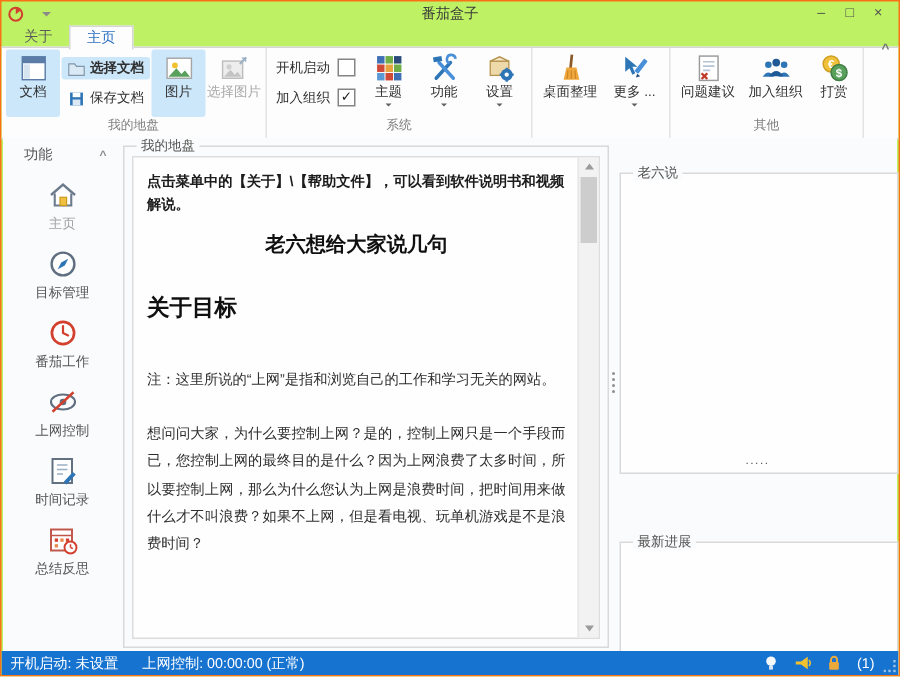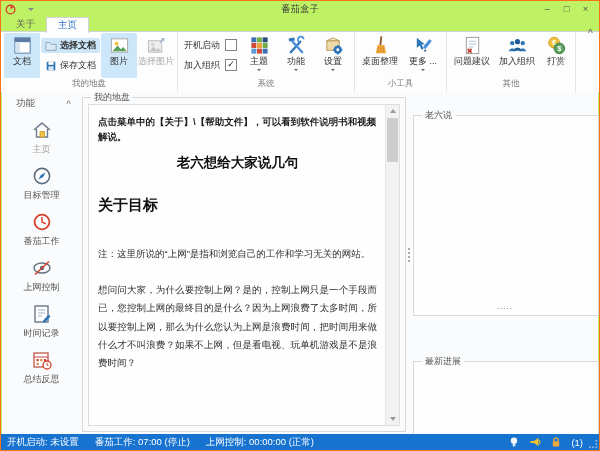--- a/index.html
+++ b/index.html
@@ -216,21 +216,20 @@
         <div class="btn-large" style="width:40px">
           <svg class="ic" viewBox="0 0 22 22">
             <path d="M4 3 L4 13.5 L7 11 L9 15.5 L11 14.5 L9 10 L12.5 10 Z" fill="#2e75b6"></path>
             <rect x="13.5" y="4" width="3.2" height="11" rx="0.6" fill="#4a90d9" transform="rotate(38 15 9.5)"></rect>
             <path d="M11.5 17.5 L14.5 16.6 L12.3 14.8 Z" fill="#2a4a7a"></path>
           </svg>
           <span>更多 ...</span>
           <div class="dd"></div>
         </div>
       </div>
-      <div class="rgroup-label">小工具</div>
     </div>
 
     <div class="rgroup">
       <div class="rgroup-body">
         <div class="btn-large" style="width:44px">
           <svg class="ic" viewBox="0 0 22 22">
             <rect x="4.5" y="2.5" width="13" height="17" fill="#fff" stroke="#9a9a9a"></rect>
             <path d="M7 6.5 H15 M7 9.5 H15 M7 12.5 H12" stroke="#b5c4d4" stroke-width="1.1"></path>
             <path d="M6 14.5 L10 18.5 M10 14.5 L6 18.5" stroke="#c0392b" stroke-width="1.7"></path>
           </svg>
@@ -359,21 +358,20 @@
     <div class="hsplit">.....</div>
 
     <div class="gbox progress">
       <div class="legend">最新进展</div>
     </div>
 
   </div>
 
   <div class="statusbar">
     <span class="seg">开机启动: 未设置</span>
-    <span class="seg">番茄工作: 07:00 (停止)</span>
     <span class="seg">上网控制: 00:00:00 (正常)</span>
     <div class="sb-right">
       <svg class="sic" viewBox="0 0 12 12">
         <circle cx="6" cy="4.8" r="3.2" fill="#f5f8fb"></circle>
         <rect x="4.7" y="8" width="2.6" height="2.4" fill="#d8e6f2"></rect>
       </svg>
       <svg class="sic" viewBox="0 0 12 12">
         <path d="M1.5 5 L5 5 L9.5 1.8 L9.5 10.2 L5 7 L1.5 7 Z" fill="#f2c12e"></path>
         <path d="M10.3 4 a3 3 0 0 1 0 4" stroke="#f2c12e" fill="none"></path>
       </svg>

